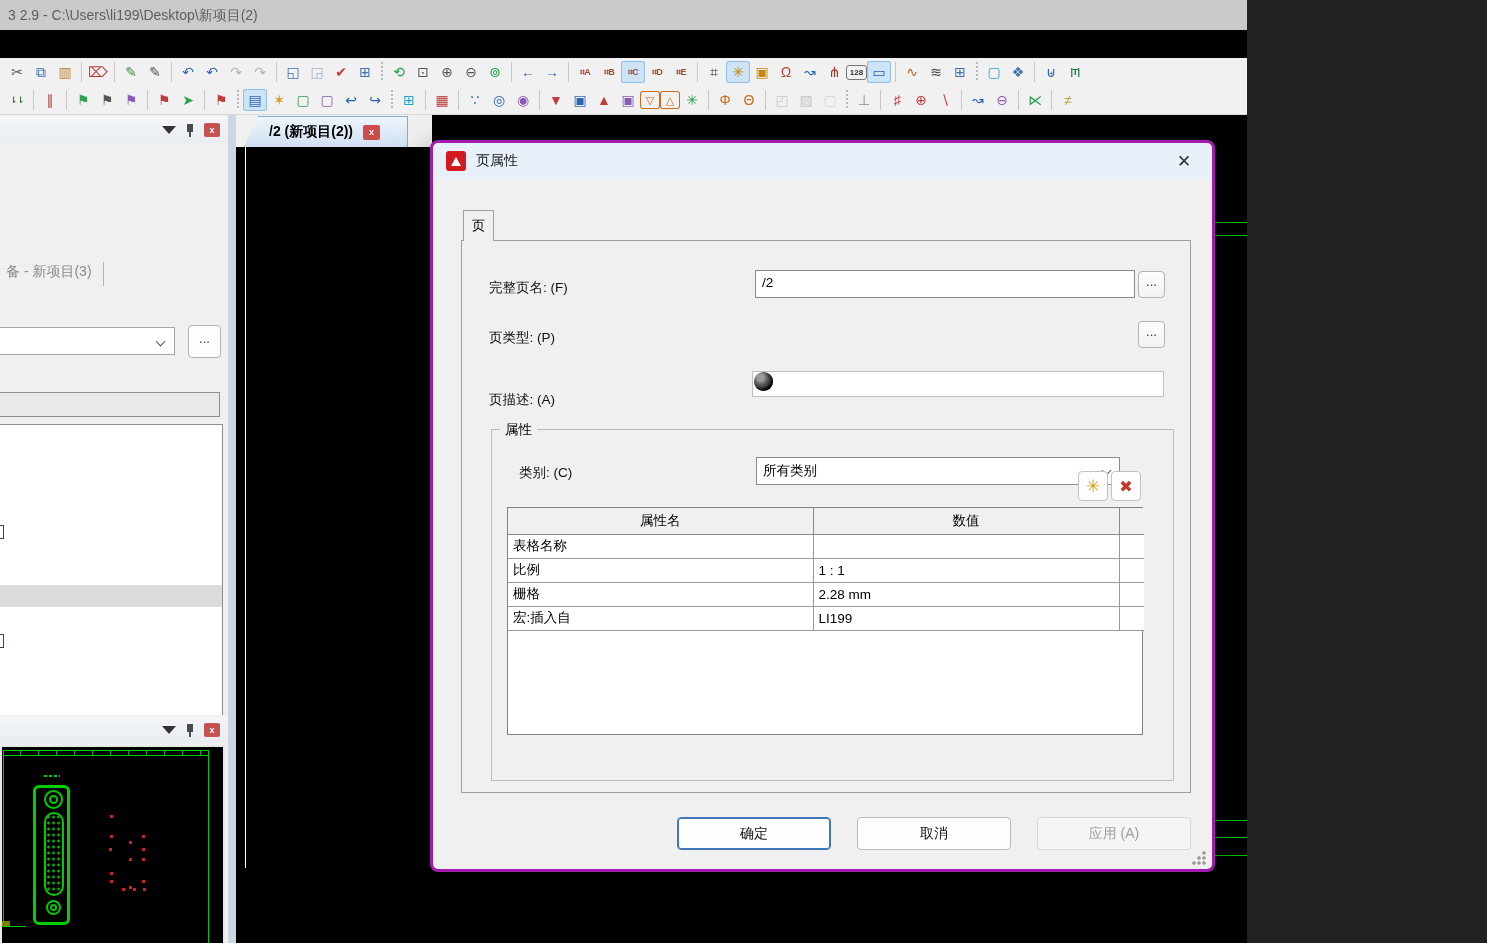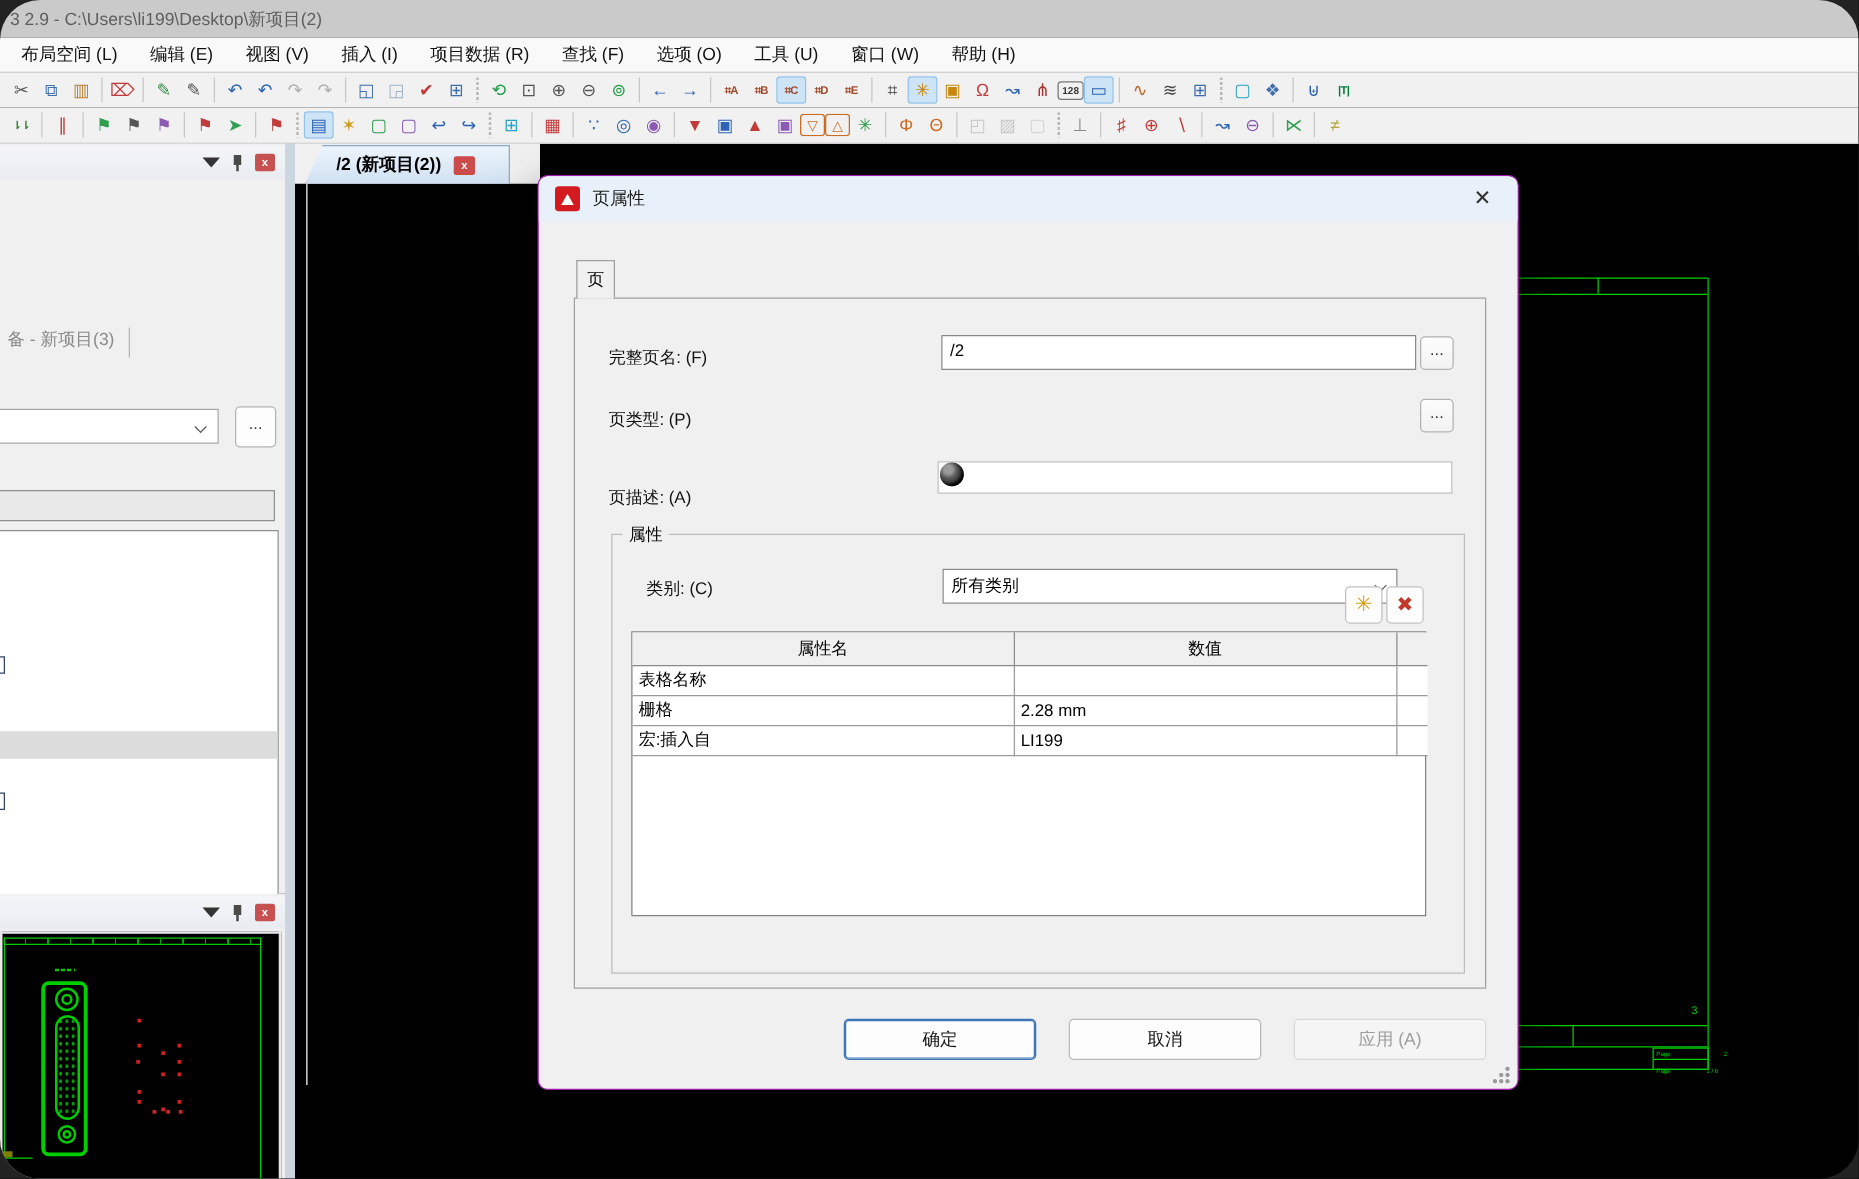--- a/index.html
+++ b/index.html
@@ -1,17 +1,17 @@
 <!DOCTYPE html>
 <html><head>
 <meta charset="utf-8">
 <style>
   *{margin:0;padding:0;box-sizing:border-box;font-family:"Liberation Sans","DejaVu Sans",sans-serif;}
   body{background:#222;}
-  #screen{position:relative;width:1487px;height:943px;background:#000;overflow:hidden;border-radius:32px;}
+  #screen{position:relative;width:1247px;height:943px;background:#000;overflow:hidden;}
   .abs{position:absolute;}
 
   
   #titlebar{left:0;top:0;width:1487px;height:30px;background:#cacaca;color:#5e5e5e;font-size:14px;line-height:30px;padding-left:8px;}
   #menubar{left:0;top:30px;width:1487px;height:28px;background:#f9f9f9;display:flex;align-items:center;padding-left:4px;border-bottom:1px solid #e3e3e3;}
   .menu-item{padding:3px 13px;font-size:14px;color:#111;white-space:nowrap;}
   .toolbar{left:0;width:1487px;background:#f1f1f1;display:flex;align-items:center;padding-left:5px;}
   #toolbar1{top:58px;height:28px;}
   #toolbar2{top:86px;height:29px;border-bottom:1px solid #d8d8d8;}
   .tbi{width:24px;height:22px;display:flex;align-items:center;justify-content:center;font-size:14px;border-radius:3px;flex:0 0 auto;}
@@ -55,21 +55,21 @@
   
   #splitter{left:228px;top:115px;width:8px;height:828px;background:#cdd6e0;}
   #tabstrip{left:236px;top:115px;width:196px;height:32px;background:#f0f0f0;}
   #page-tab{position:absolute;left:8px;top:1px;width:164px;height:31px;background:linear-gradient(#eef5fc,#cfe0f2);border:1px solid #8aa8c8;border-bottom:none;clip-path:polygon(14px 0,100% 0,100% 100%,0 100%);display:flex;align-items:center;gap:10px;padding-left:24px;font-size:14px;font-weight:bold;}
   #tab-close{width:17px;height:15px;background:#cc4b4b;border-radius:2px;color:#fff;font-size:9px;font-weight:bold;display:flex;align-items:center;justify-content:center;}
   #canvas-vline{left:245px;top:147px;width:1px;height:721px;background:#ffffff;}
   .gtext{position:absolute;color:#00cc00;font-size:8px;line-height:1;white-space:nowrap;}
   .tiny{transform:scale(.62);transform-origin:left top;}
 
   
-  #dialog{left:430px;top:140px;width:785px;height:732px;background:#f0f0f0;border:1px solid #a21caf;border-radius:8px;box-shadow:0 12px 34px rgba(0,0,0,.55);}
+  #dialog{left:430px;top:140px;width:785px;height:732px;background:#f0f0f0;border:3px solid #a21caf;border-radius:8px;box-shadow:0 12px 34px rgba(0,0,0,.55);}
   #dlg-titlebar{position:absolute;left:0;top:0;width:100%;height:36px;background:#e8f1fa;border-radius:8px 8px 0 0;display:flex;align-items:center;padding-left:13px;gap:10px;}
   #dlg-logo{width:20px;height:20px;background:#d31a21;border-radius:3px;display:flex;align-items:center;justify-content:center;}
   #dlg-logo::before{content:"";width:0;height:0;border-left:5px solid transparent;border-right:5px solid transparent;border-bottom:9px solid #fff;}
   #dlg-title{font-size:14px;color:#1a1a1a;}
   #dlg-close{position:absolute;right:16px;top:7px;width:24px;height:22px;font-size:17px;color:#333;display:flex;align-items:center;justify-content:center;}
   #dlg-tab{position:absolute;left:30px;top:67px;width:31px;height:31px;background:#f0f0f0;border:1px solid #a0a0a0;border-bottom:none;display:flex;align-items:center;justify-content:center;font-size:13.5px;z-index:2;}
   #dlg-panel{position:absolute;left:28px;top:97px;width:730px;height:553px;border:1px solid #a0a0a0;}
   .fld-label{position:absolute;font-size:13.5px;color:#111;}
   .fld-input{position:absolute;background:#fff;border:1px solid #8a8a8a;font-size:13.5px;padding:4px 6px;color:#000;}
   .dots-btn{position:absolute;width:27px;height:27px;background:linear-gradient(#fdfdfd,#f2f2f2);border:1px solid #b3b3b3;border-radius:4px;font-size:13px;color:#333;display:flex;align-items:center;justify-content:center;padding-bottom:7px;}
@@ -101,32 +101,20 @@
 </style>
 </head>
 <body>
 
 <div id="screen">
 
   <div class="abs" id="titlebar">
     <span>3 2.9 - C:\Users\li199\Desktop\新项目(2)</span>
   </div>
 
-  <div class="abs" id="menubar">
-      <span class="menu-item">布局空间 (L)</span>
-      <span class="menu-item">编辑 (E)</span>
-      <span class="menu-item">视图 (V)</span>
-      <span class="menu-item">插入 (I)</span>
-      <span class="menu-item">项目数据 (R)</span>
-      <span class="menu-item">查找 (F)</span>
-      <span class="menu-item">选项 (O)</span>
-      <span class="menu-item">工具 (U)</span>
-      <span class="menu-item">窗口 (W)</span>
-      <span class="menu-item">帮助 (H)</span>
-    </div>
 
   <div class="abs toolbar" id="toolbar1">
       <span class="tbi" style="color: rgb(85, 85, 85);">✂</span>
       <span class="tbi" style="color: rgb(63, 111, 174);">⧉</span>
       <span class="tbi" style="color: rgb(181, 130, 58);">▥</span>
       <span class="tbsep"></span>
       <span class="tbi" style="color: rgb(194, 59, 59);">⌦</span>
       <span class="tbsep"></span>
       <span class="tbi" style="color: rgb(63, 143, 79);">✎</span>
       <span class="tbi" style="color: rgb(85, 85, 85);">✎</span>
@@ -365,20 +353,25 @@
               <th></th>
             </tr>
               </thead>
             <tbody id="prop-rows">
                 <tr>
                   <td>表格名称</td>
                   <td></td>
                   <td></td>
                 </tr>
                 <tr>
+                  <td>比例</td>
+                  <td>1 : 1</td>
+                  <td></td>
+                </tr>
+                <tr>
                   <td>栅格</td>
                   <td>2.28 mm</td>
                   <td></td>
                 </tr>
                 <tr>
                   <td>宏:插入自</td>
                   <td>LI199</td>
                   <td></td>
                 </tr>
               </tbody>

